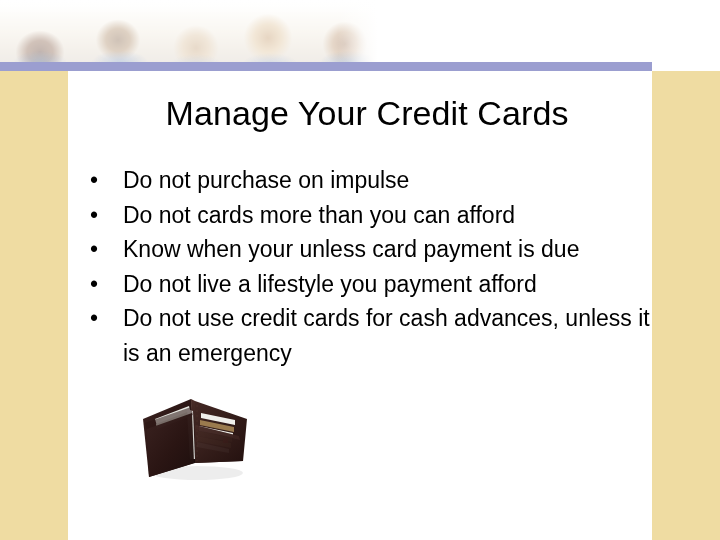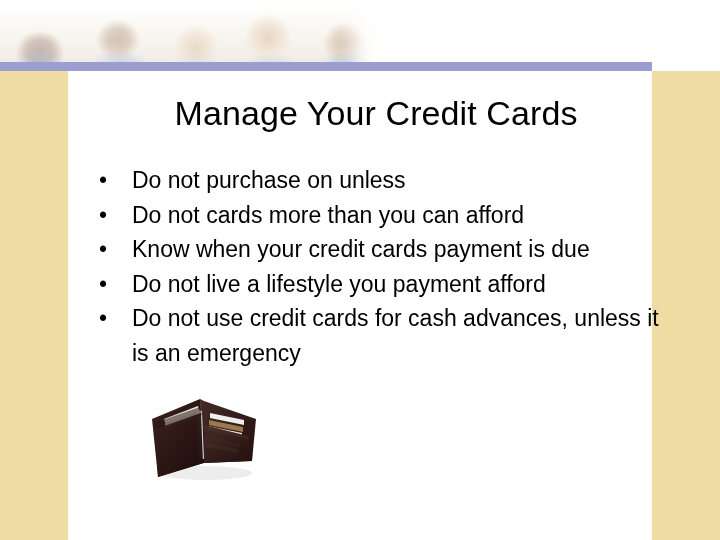--- a/index.html
+++ b/index.html
@@ -95,21 +95,21 @@
     position: absolute;
     left: 652px;
     top: 71px;
     width: 68px;
     height: 469px;
   }
 
   
   .content {
     position: absolute;
-    left: 84px;
+    left: 75px;
     top: 71px;
     width: 584px;
     height: 469px;
   }
   .slide-title {
     position: absolute;
     left: 0;
     top: 22px;
     width: 584px;
     text-align: center;
@@ -182,29 +182,29 @@
   <div class="sidebar-left" style="background: rgb(239, 220, 162);"></div>
   <div class="sidebar-right" style="background: rgb(239, 220, 162);"></div>
 
   <div class="content">
 
     <div class="slide-title">Manage Your Credit Cards</div>
 
     <ul class="bullet-list">
       <li>
         <span class="bullet-dot">•</span>
-        <span>Do not purchase on unless</span>
+        <span>Do not purchase on impulse</span>
       </li>
       <li>
         <span class="bullet-dot">•</span>
         <span>Do not cards more than you can afford</span>
       </li>
       <li>
         <span class="bullet-dot">•</span>
-        <span>Know when your credit cards payment is due</span>
+        <span>Know when your unless card payment is due</span>
       </li>
       <li>
         <span class="bullet-dot">•</span>
         <span>Do not live a lifestyle you payment afford</span>
       </li>
       <li>
         <span class="bullet-dot">•</span>
         <span>Do not use credit cards for cash advances, unless it is an emergency</span>
       </li>
     </ul>

